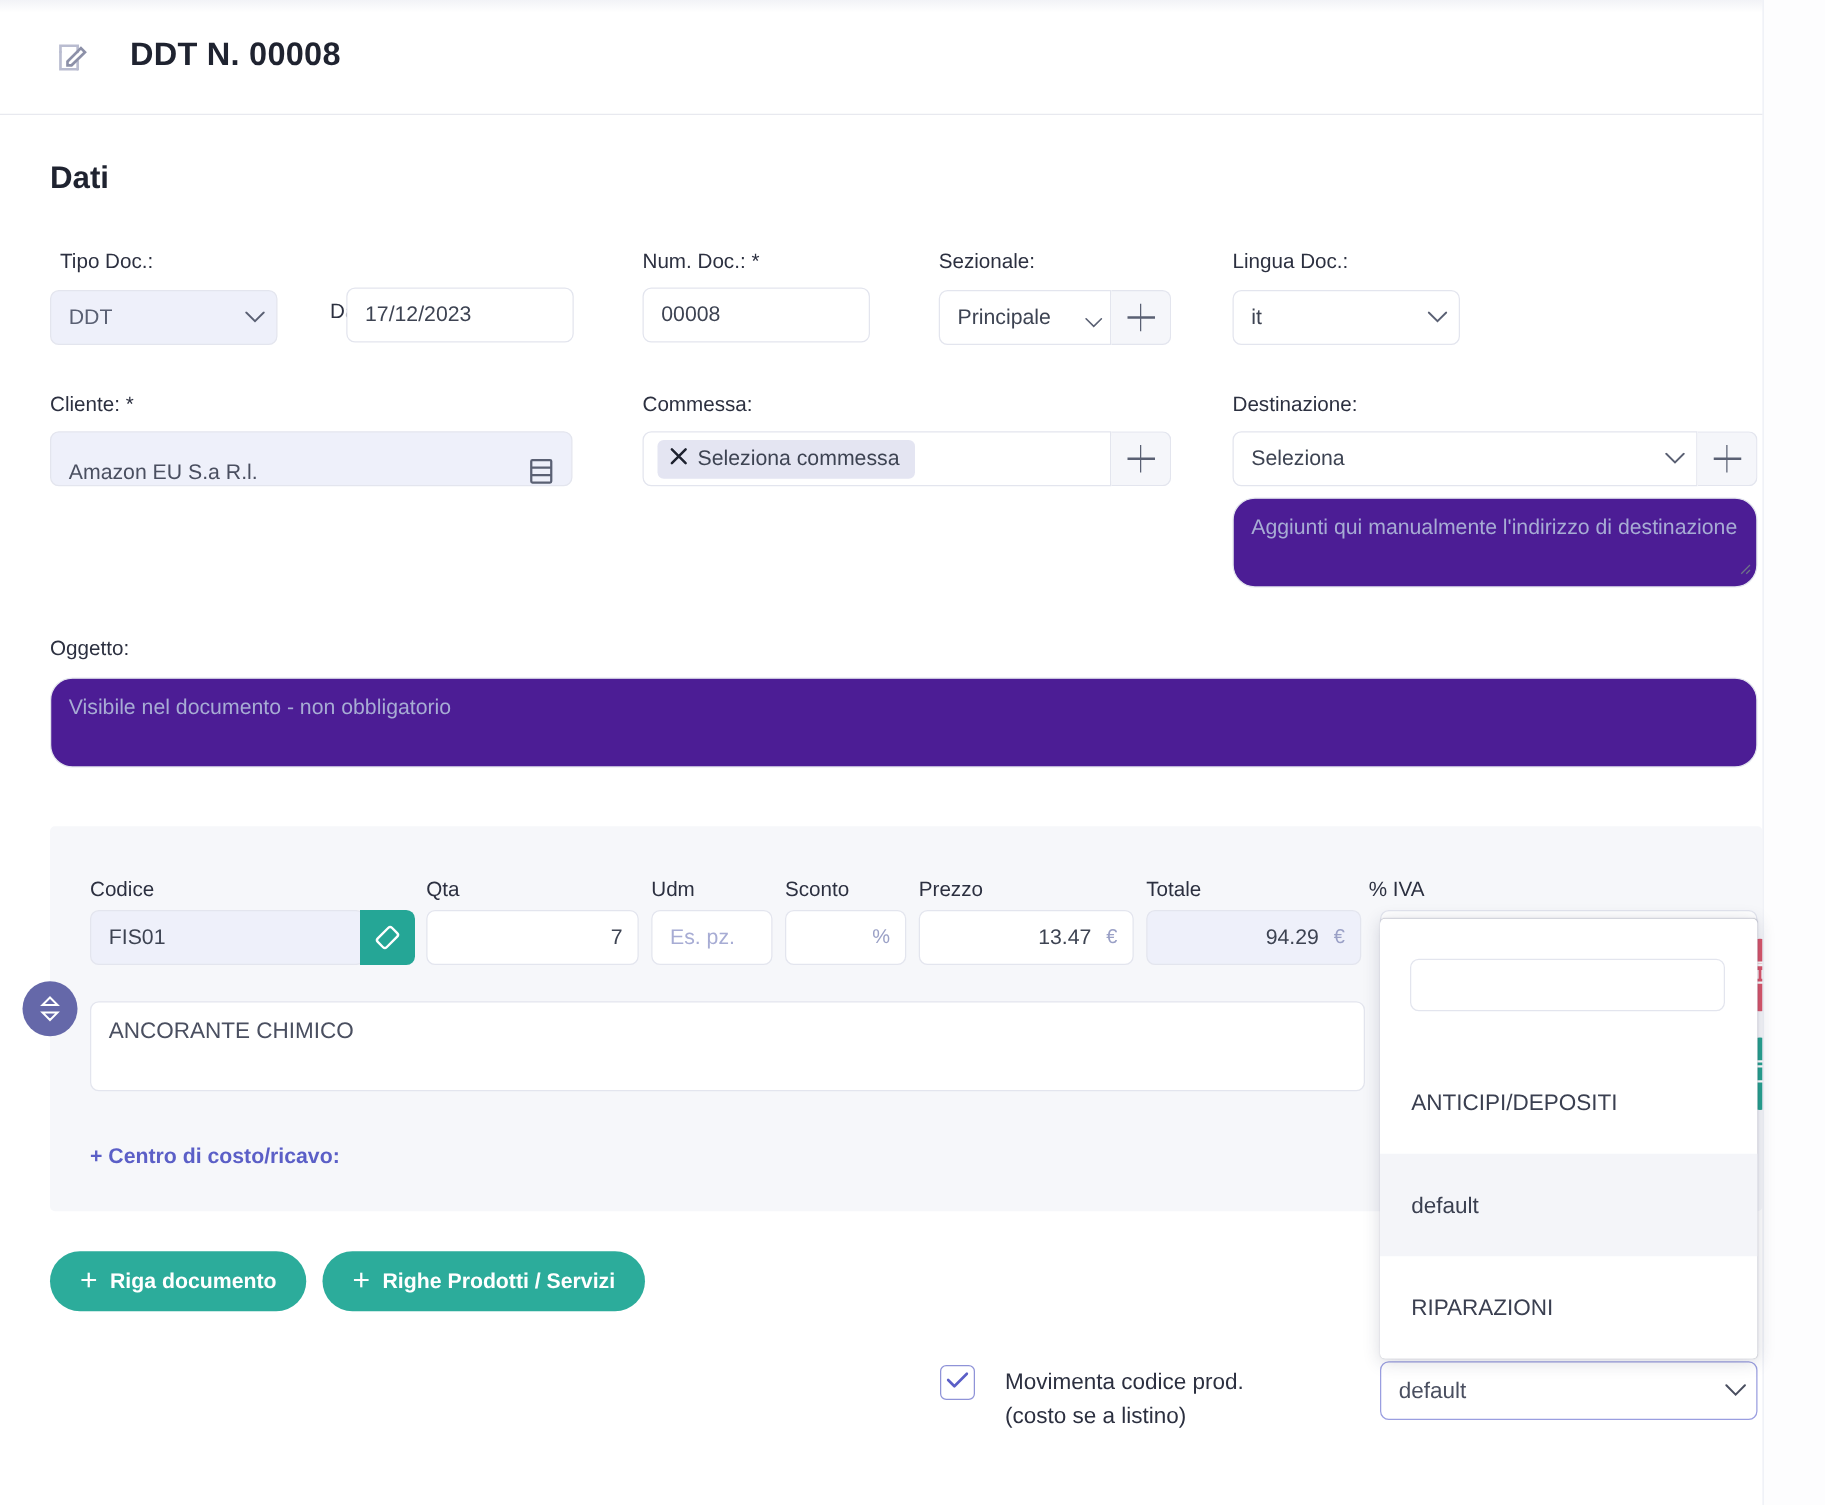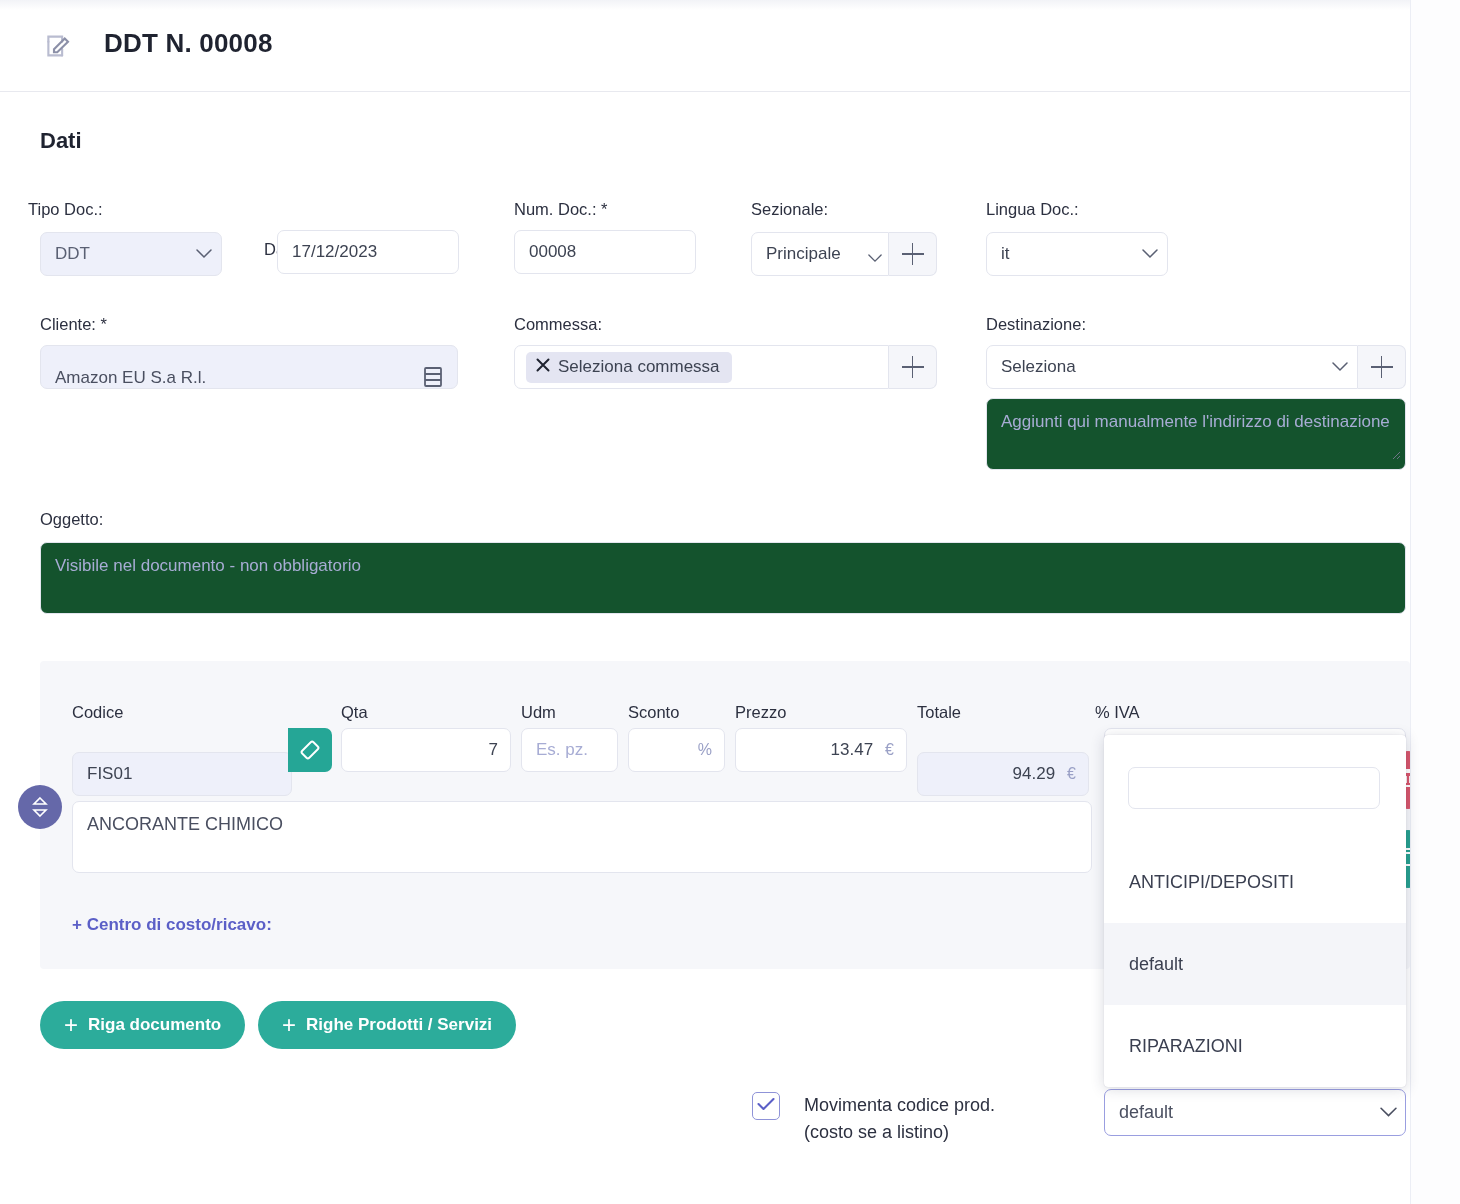--- a/index.html
+++ b/index.html
@@ -24,21 +24,21 @@
   }
   .edit-icon { position: absolute; left: 44px; top: 31px; width: 30px; height: 30px; }
   .page-title {
     position: absolute; left: 104px; top: 28px;
     font-size: 26px; font-weight: bold; color: #1f2330; letter-spacing: .2px;
   }
 
   
   .section-title {
     position: absolute; left: 40px; top: 128px;
-    font-size: 22px; font-weight: bold; color: #1f2330;
+    font-size: 25px; font-weight: bold; color: #1f2330;
   }
 
   .field-label {
     position: absolute;
     font-size: 16.5px; color: #2c3040; white-space: nowrap;
   }
 
   .ctl {
     position: absolute;
     height: 44px;
@@ -65,41 +65,41 @@
     display: flex; align-items: center; justify-content: center;
     position: absolute;
   }
   .plusbox .bar1, .plusbox .bar2 { position: absolute; background: #5a6073; }
   .plusbox .bar1 { width: 22px; height: 1.6px; }
   .plusbox .bar2 { width: 1.6px; height: 22px; }
 
   
   .ta {
     position: absolute;
-    border: 1px solid #e3e5ee; border-radius: 7px; background: #14532d;
+    border: 1px solid #e3e5ee; border-radius: 18px; background: #4c1d95;
     font-size: 17px; color: #a7acd4;
     padding: 12px 14px; line-height: 1.33;
     overflow: hidden;
   }
   .resize-grip { position: absolute; right: 4px; bottom: 2px; }
 
   
   .rowcard {
     position: absolute; left: 40px; top: 661px; width: 1370px; height: 308px;
     background: #f6f7fa; border-radius: 4px;
   }
   .col-head {
     position: absolute; font-size: 16.5px; color: #2c3040;
   }
   .inp {
     position: absolute; height: 44px;
     border: 1px solid #e3e5ee; border-radius: 7px; background: #fff;
     display: flex; align-items: center; font-size: 17px; color: #3d4352;
   }
-  .inp.shaded { background: #eef0fa; margin-top: 24px; }
+  .inp.shaded { background: #eef0fa; }
   .inp .num { flex: 1; text-align: right; padding-right: 12px; }
   .inp .lft { padding-left: 14px; }
   .inp .suffix { color: #9aa0c6; padding-right: 12px; font-size: 16px; }
   .inp .ph-l { flex:1; padding-left: 14px; color: #a7acd4; }
 
   .code-btn {
     position: absolute; width: 44px; height: 44px; background: #25A696;
     border-radius: 0 7px 7px 0;
     display: flex; align-items: center; justify-content: center;
   }
@@ -195,21 +195,21 @@
         <path d="M3.5 8.5v-4h11v4" stroke-linecap="round"></path>
         <path d="M14.5 19.5v-5" stroke-linecap="round"></path>
         <path d="M8 14.6l8.6-8.6 2.6 2.6L10.6 17H8z" stroke="#8c90a8"></path>
       </svg>
     </span>
     <span class="page-title">DDT N. 00008</span>
   </div>
 
   <div class="section-title">Dati</div>
 
-  <div class="field-label" style="left:28px; top:200px;">Tipo Doc.:</div>
+  <div class="field-label" style="left:48px; top:200px;">Tipo Doc.:</div>
   <div class="ctl readonly" style="left:40px; top:232px; width:182px;">
     <span class="val">DDT</span>
     <span class="chev">
       <svg width="16" height="10" viewBox="0 0 16 10">
           <path d="M1 1l7 7 7-7" fill="none" stroke="#5a6073" stroke-width="1.5" stroke-linecap="round"></path>
         </svg>
     </span>
   </div>
 
   <div class="field-label" style="left:264px; top:200px;margin-top:40px;">Data: *</div>

